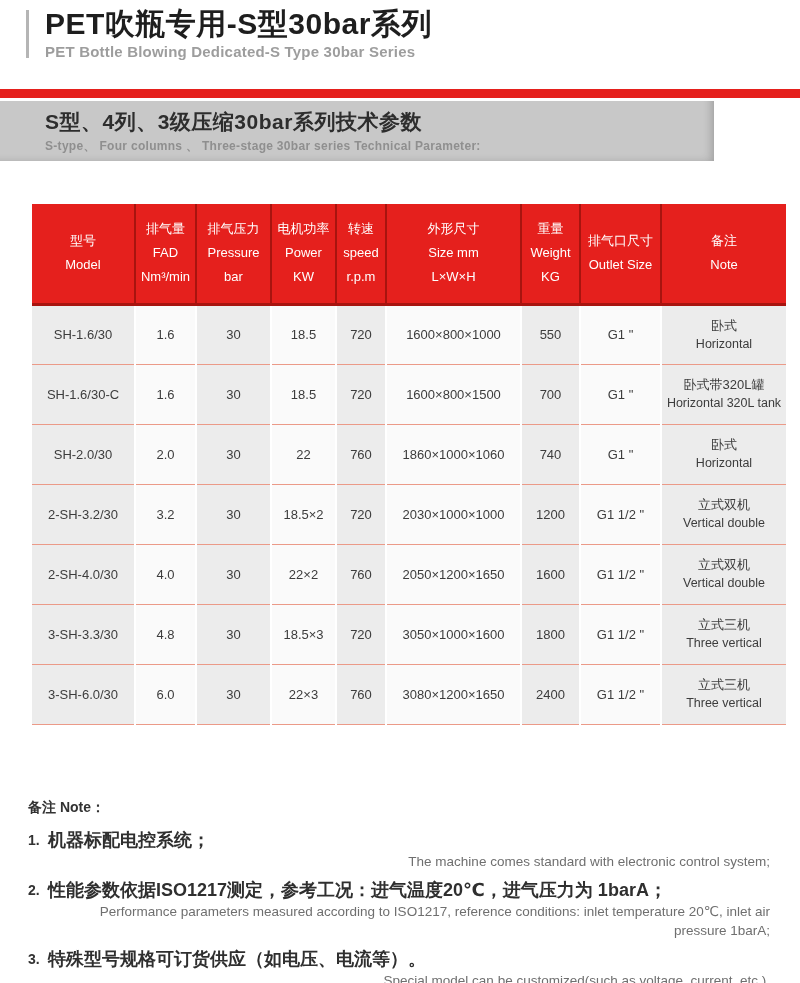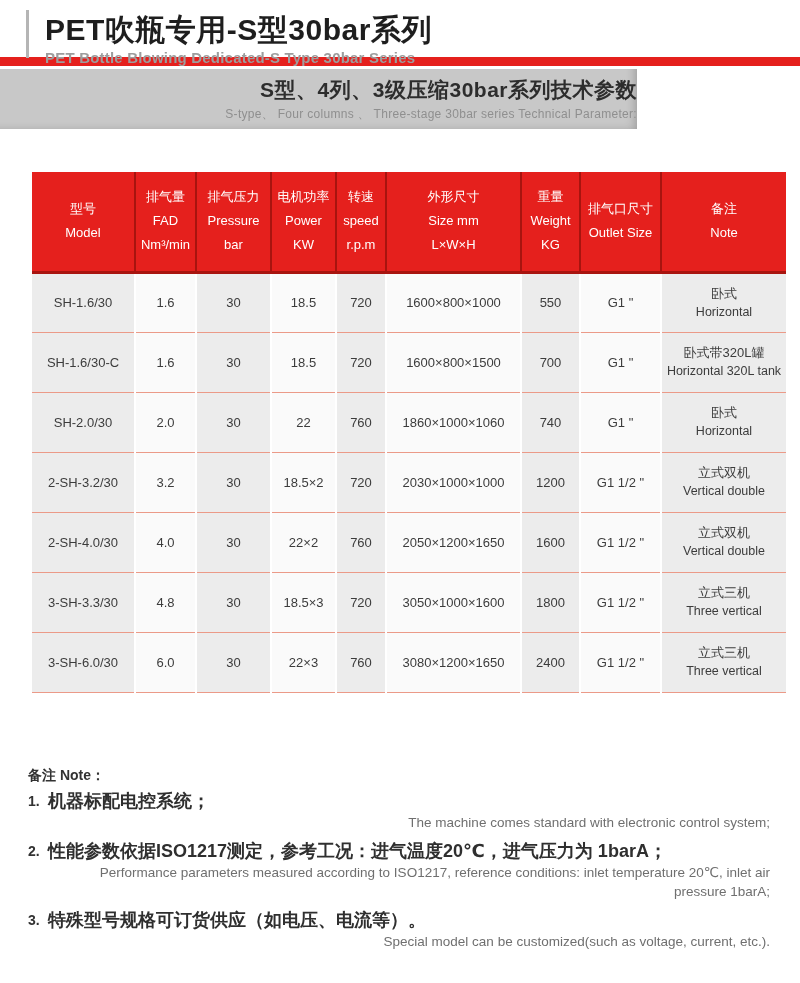--- a/index.html
+++ b/index.html
@@ -13,36 +13,35 @@
   *{box-sizing:border-box;}
   html,body{margin:0;padding:0;}
   body{
     width:800px;height:983px;position:relative;overflow:hidden;
     background:#ffffff;
     font-family:"Liberation Sans","DejaVu Sans",sans-serif;
     -webkit-font-smoothing:antialiased;
   }
 
   
-  .doc-header{position:relative;height:57px;padding:13px 0 0 45px;}
+  .doc-header{position:relative;height:89px;padding:7px 0 0 45px;}
   .title-rule{position:absolute;left:26px;top:10px;width:3px;height:48px;background:#b5b5b5;}
   .doc-title{margin:0;font-size:30px;line-height:34px;font-weight:600;color:#1e1e1e;letter-spacing:.5px;}
   .doc-subtitle{margin-top:3px;font-size:15px;line-height:15px;font-weight:bold;color:#9d9d9d;letter-spacing:.2px;}
 
   .red-bar{width:800px;height:9px;background:var(--accent);}
 
   
   .banner{
-    margin-top:3px;width:637px;height:60px;background:var(--banner);
+    margin-top:3px;width:714px;height:60px;background:var(--banner);
     padding:8px 0 0 45px;
     box-shadow:inset -8px -4px 10px -6px rgba(0,0,0,.22);
-    text-align:right;
   }
   .banner-cn{font-size:21px;line-height:26px;font-weight:600;color:#2d2d2d;letter-spacing:.5px;}
-  .banner-en{margin-top:3px;font-size:12px;font-weight:normal;color:#8f8f8f;letter-spacing:.3px;}
+  .banner-en{margin-top:3px;font-size:12px;font-weight:bold;color:#8f8f8f;letter-spacing:.3px;}
 
   
   .table-wrap{margin:43px 22px 0 24px;padding-left:8px;}
   table{border-collapse:collapse;table-layout:fixed;width:754px;}
   col.c1{width:103px;} col.c2{width:61px;} col.c3{width:75px;}
   col.c4{width:65px;}  col.c5{width:50px;} col.c6{width:135px;}
   col.c7{width:59px;}  col.c8{width:81px;} col.c9{width:125px;}
 
   thead th{
     background:var(--accent);color:#ffffff;font-weight:normal;
@@ -62,21 +61,21 @@
   }
   tbody tr:first-child td{border-top:3px solid #ffffff;}
   tbody td:last-child{border-right:none;}
   tbody td:nth-child(odd){background:var(--col-odd);}
   tbody td:nth-child(even){background:var(--col-even);}
   td.cell-note span{display:block;line-height:19px;}
   td.cell-note .n-en{font-size:12.5px;}
 
   
   .notes{margin:74px 30px 0 28px;}
-  .notes-heading{font-size:14px;font-weight:600;color:#323232;margin-bottom:7px;}
+  .notes-heading{font-size:14px;font-weight:600;color:#323232;margin-bottom:14px;}
   .note-item{display:grid;grid-template-columns:20px 1fr;margin-bottom:10px;}
   .note-num{font-size:14px;font-weight:600;color:#323232;line-height:19px;}
   .note-cn{font-size:18px;font-weight:600;color:#2f2f2f;line-height:19px;margin-bottom:2px;}
   .note-en{font-size:13.5px;color:#6f6f6f;line-height:19px;text-align:right;}
 </style>
 </head>
 <body>
 
 <div class="doc-header">
   <div class="title-rule"></div>

